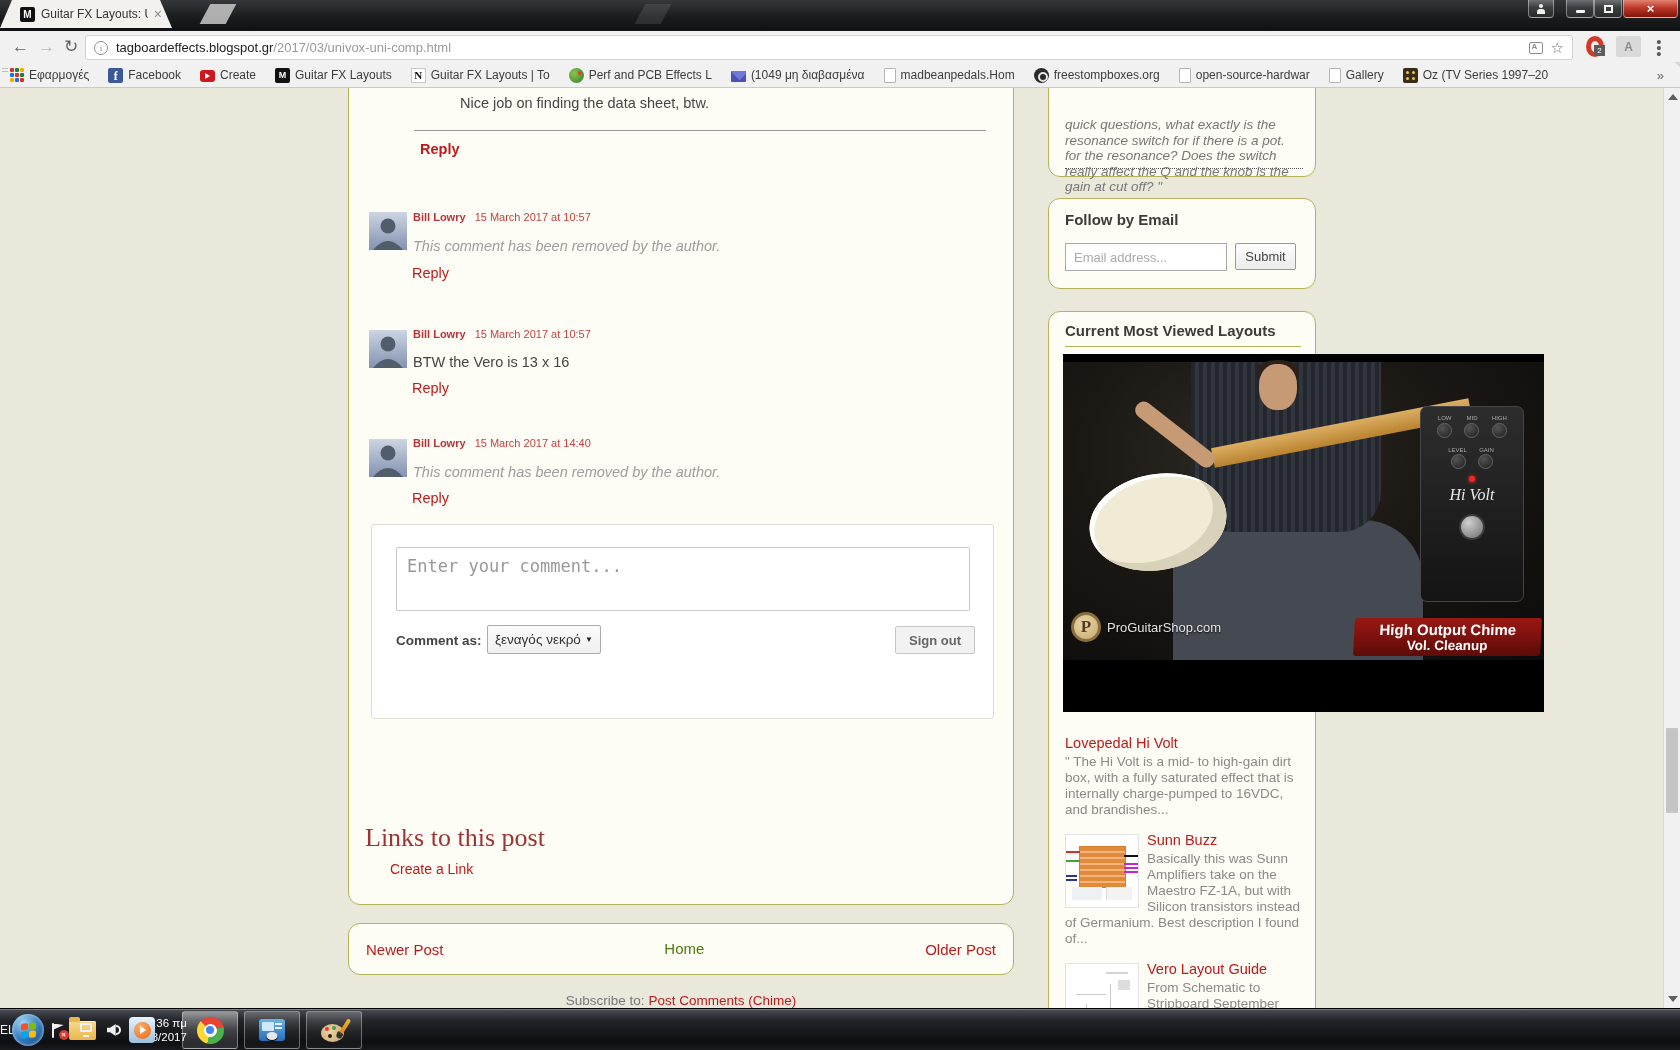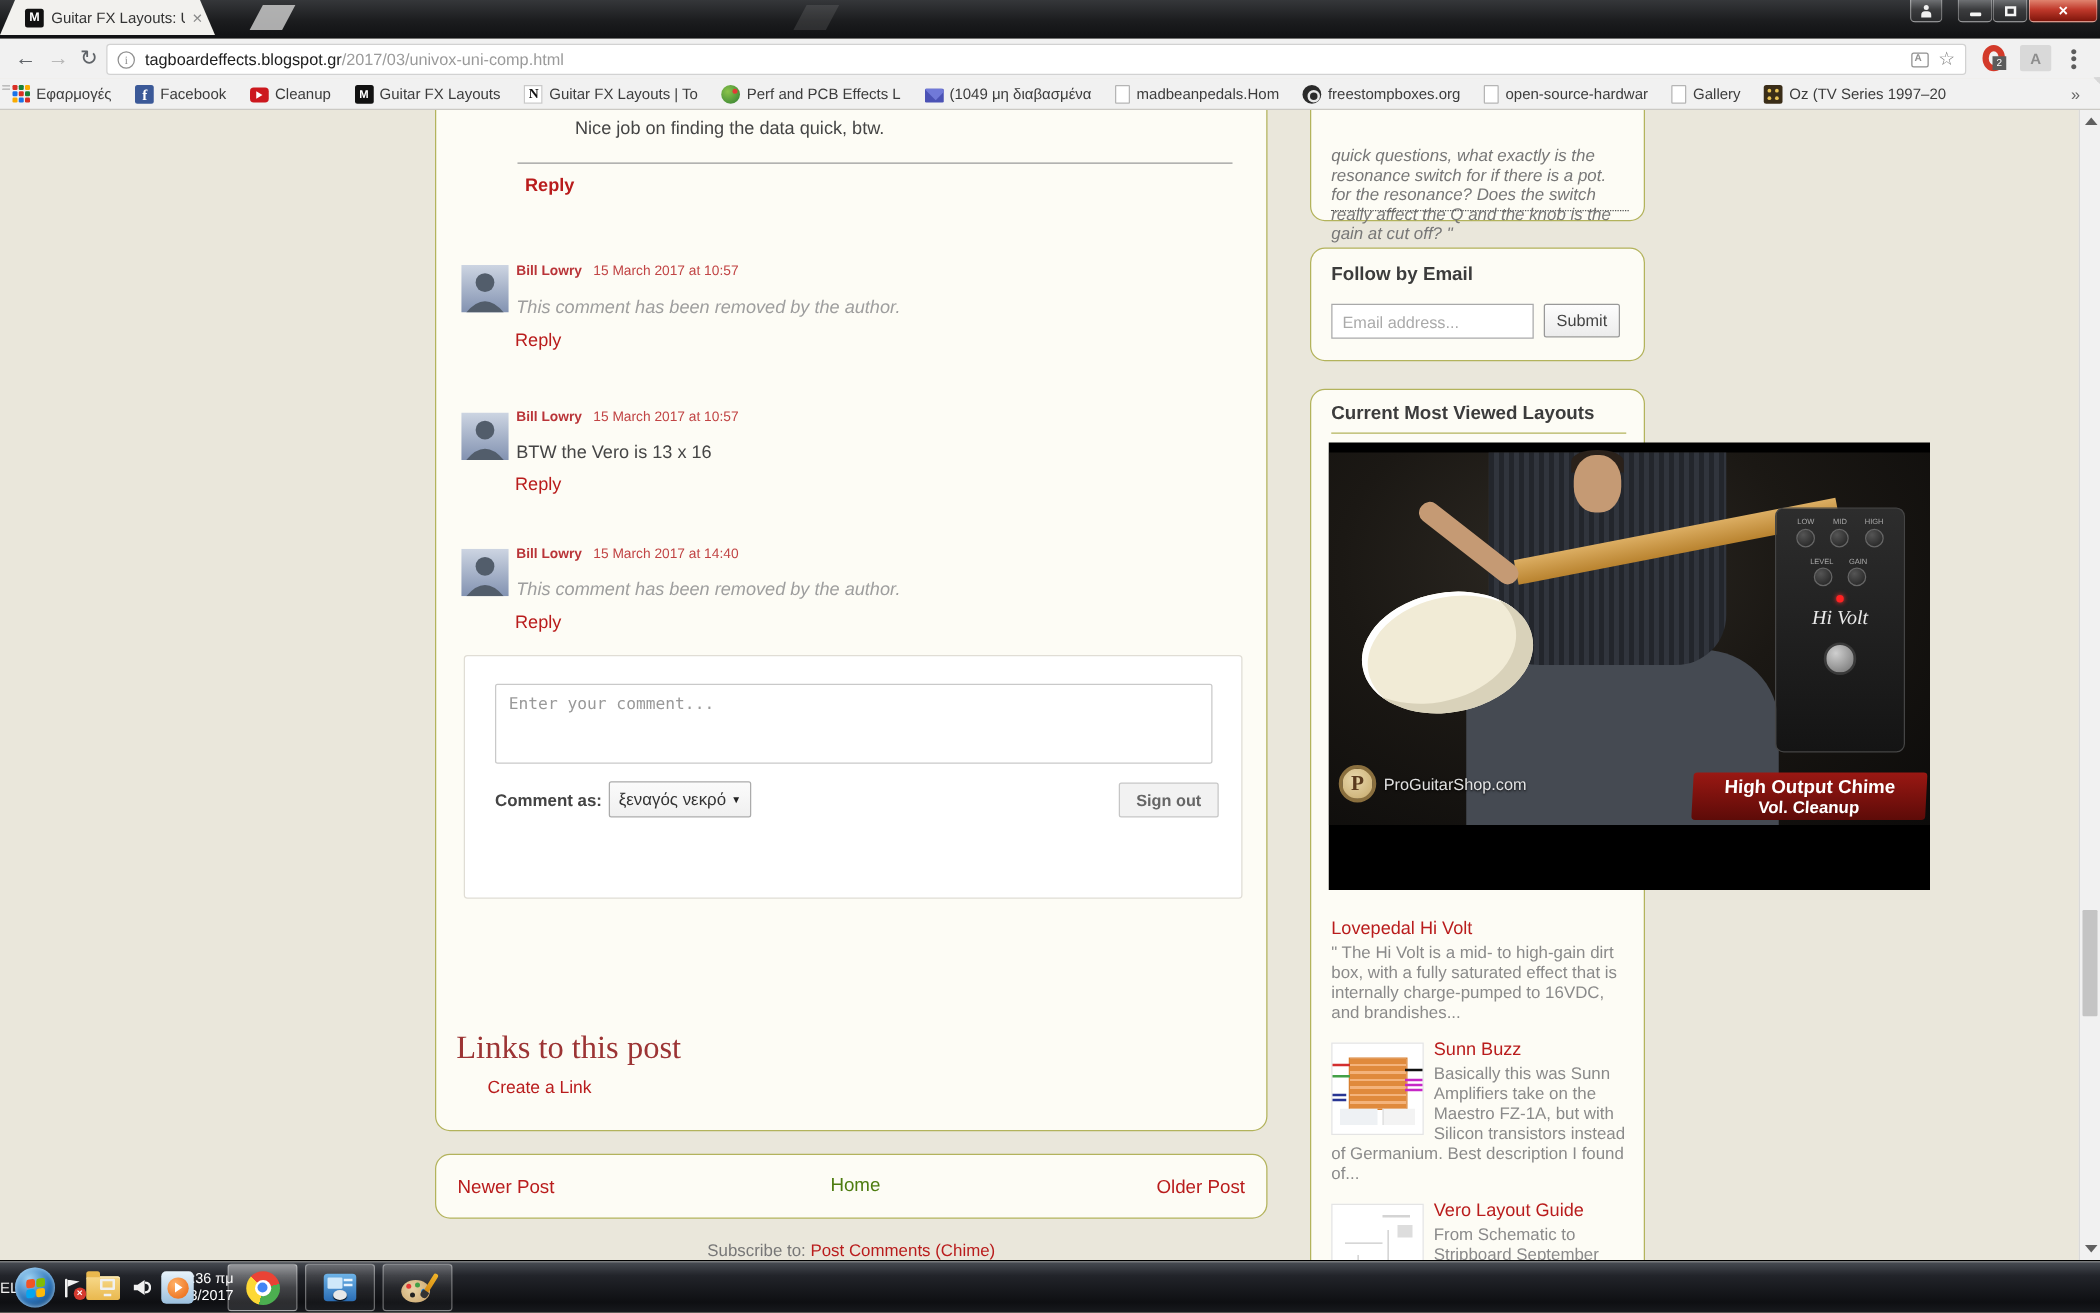--- a/index.html
+++ b/index.html
@@ -87,21 +87,21 @@
   .c-head{font-size:11px;}
   .c-author{font-weight:bold;color:#b93438;}
   .c-date{color:#c14444;margin-left:6px;}
   .c-body{font-size:14.5px;color:#454545;}
   .c-removed{font-style:italic;color:#9e9e9e;}
   .c-reply{font-size:14.5px;}
 
   
   .cform{left:22px;top:449px;width:623px;height:195px;background:#fff;border:1px solid #e0ddd5;border-radius:3px;}
   .ctext{left:24px;top:22px;width:574px;height:64px;border:1px solid #c9c9c9;border-radius:2px;resize:none;
-    font-family:"DejaVu Sans Mono","Liberation Mono",monospace;font-size:13px;color:#555;padding:8px 10px;outline:none;}
+    font-family:"DejaVu Sans Mono","Liberation Mono",monospace;font-size:17px;color:#555;padding:8px 10px;outline:none;}
   .ctext::placeholder{color:#999;}
   .cas-label{left:24px;top:108px;font-size:13.5px;font-weight:bold;color:#444;}
   .cselect{left:115px;top:100px;width:114px;height:29px;background:linear-gradient(#fbfbfb,#f0f0f0);
     border:1px solid #ababab;border-radius:2px;display:flex;align-items:center;justify-content:space-between;
     padding:0 7px;font-size:13.5px;color:#333;}
   .cselect .car{font-size:8px;color:#222;}
   .signout{right:18px;top:101px;width:80px;height:28px;background:#f2f2f2;border:1px solid #c6c6c6;border-radius:2px;
     font-size:13px;font-weight:bold;color:#666;display:flex;align-items:center;justify-content:center;}
   .cstrip{left:0;top:149px;width:621px;height:45px;background:#f6f6f6;border-top:1px solid #e3e3e3;border-radius:0 0 3px 3px;}
   .publish{left:12px;top:8px;width:74px;height:27px;background:linear-gradient(#5a99fd,#4d90fe);border:1px solid #3079ed;
@@ -312,21 +312,21 @@
       <span class="bm-label">Εφαρμογές</span>
     </div>
     <div class="bm">
       <div class="i16 i-fb">f</div>
       <span class="bm-label">Facebook</span>
     </div>
     <div class="bm">
       <div class="i16 i-yt">
           <span></span>
         </div>
-      <span class="bm-label">Cleanup</span>
+      <span class="bm-label">Create</span>
     </div>
     <div class="bm">
       <div class="i16 i-m">M</div>
       <span class="bm-label">Guitar FX Layouts</span>
     </div>
     <div class="bm">
       <div class="i16 i-n">N</div>
       <span class="bm-label">Guitar FX Layouts | To</span>
     </div>
     <div class="bm">
@@ -356,21 +356,21 @@
     <div class="bm">
       <div class="i16 i-film"></div>
       <span class="bm-label">Oz (TV Series 1997–20</span>
     </div>
     <div class="bm-chevron">»</div>
   </div>
 
   <div class="ab viewport">
 
     <div class="ab box main-box">
-      <div class="ab thread-text">Nice job on finding the data quick, btw.</div>
+      <div class="ab thread-text">Nice job on finding the data sheet, btw.</div>
       <div class="ab thread-hr"></div>
       <a class="ab thread-reply redlink" href="#">Reply</a>
 
       <svg class="ab avatar" style="left:20px;top:137px" viewBox="0 0 38 38">
           <rect width="38" height="38" fill="url(#avg)"></rect>
           <circle cx="19" cy="14" r="7.5" fill="#525d6b"></circle>
           <path d="M4 38 Q19 20 34 38 Z" fill="#525d6b"></path>
         </svg>
       <div class="ab c-head" style="left:64px;top:136px">
         <a href="#" class="c-author redlink">Bill Lowry</a>

